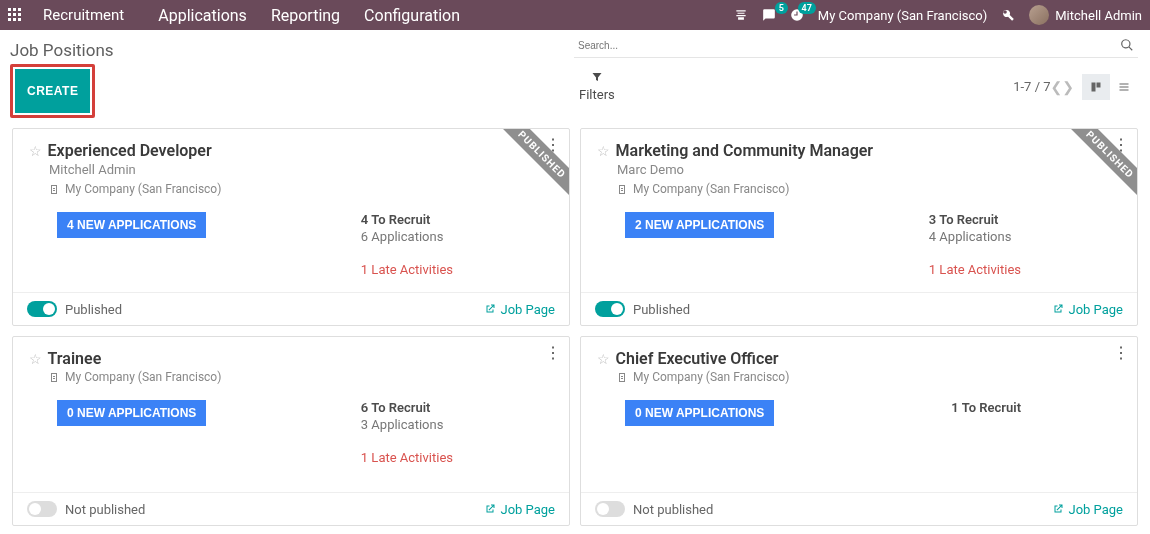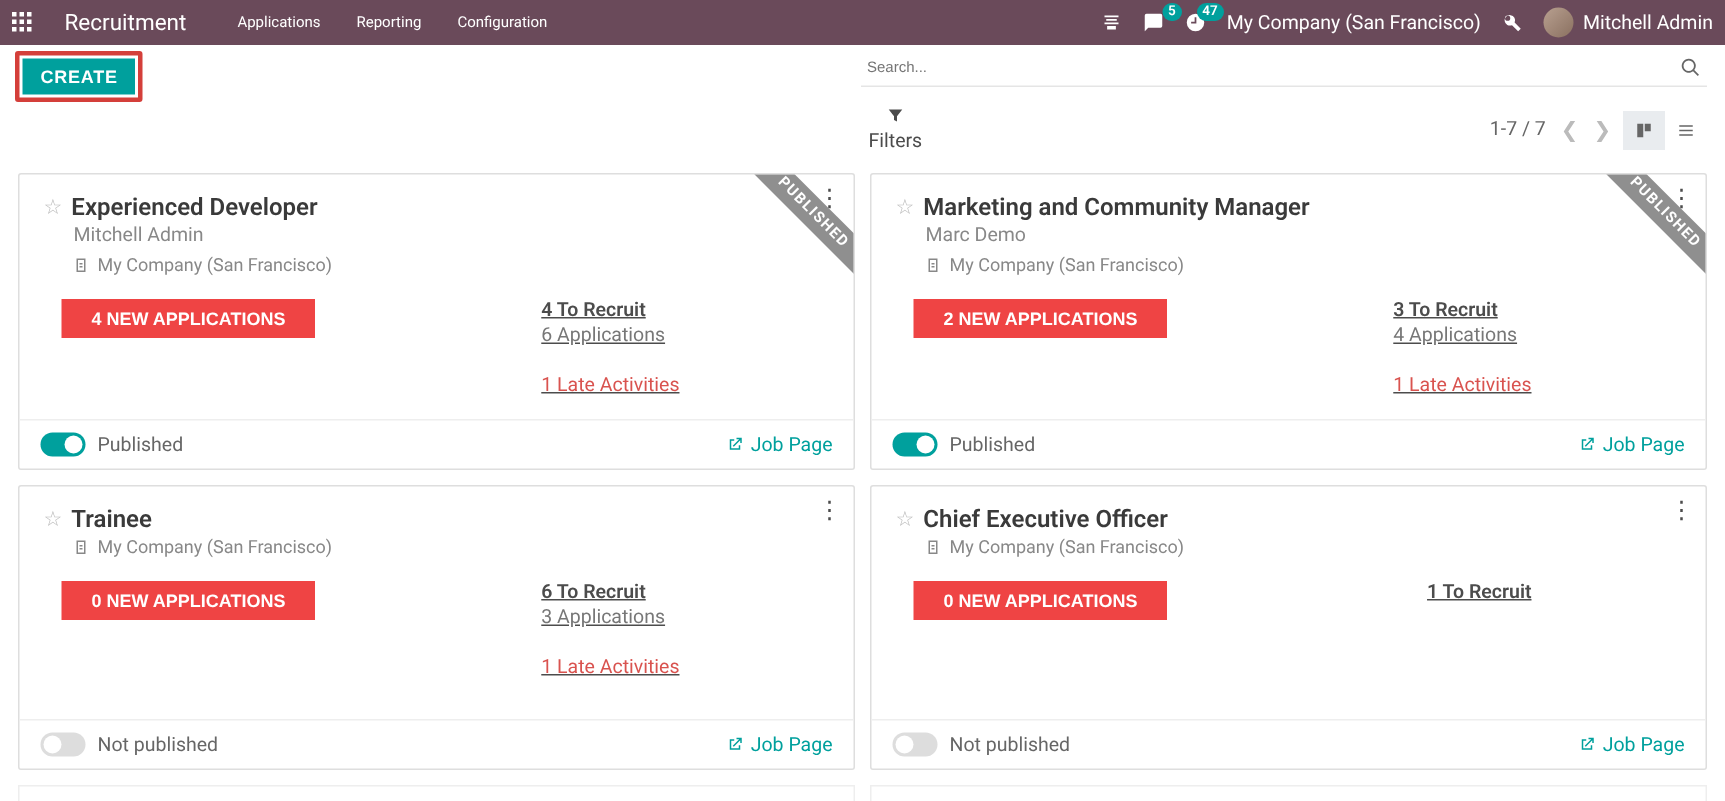--- a/index.html
+++ b/index.html
@@ -3,63 +3,63 @@
 <meta charset="utf-8">
 <style>
   * { box-sizing: border-box; margin: 0; padding: 0; }
   body { font-family: -apple-system, BlinkMacSystemFont, "Segoe UI", Roboto, Helvetica, Arial, sans-serif; font-size: 13px; color: #4c4c4c; background: #fff; width: 1150px; }
   
   .navbar { background: #6a4a5a; height: 30px; display: flex; align-items: center; color: #fff; padding: 0 8px; }
   .navbar .left { display: flex; align-items: center; gap: 16px; }
   .navbar .apps-icon { width: 15px; height: 15px; display: grid; grid-template-columns: repeat(3, 3px); grid-template-rows: repeat(3, 3px); gap: 2px; margin-right: 4px; cursor: pointer; }
   .navbar .apps-icon span { background: #fff; width: 3px; height: 3px; }
   .navbar .brand { font-size: 15px; font-weight: 400; }
-  .navbar .menu { display: flex; gap: 24px; margin-left: 18px; font-size: 10px; }
+  .navbar .menu { display: flex; gap: 24px; margin-left: 18px; font-size: 16px; }
   .navbar .menu a { color: #fff; text-decoration: none; cursor: pointer; }
   .navbar .spacer { flex: 1; }
   .navbar .right { display: flex; align-items: center; gap: 14px; font-size: 13px; }
   .navbar .right .iconbtn { position: relative; cursor: pointer; color: #fff; display: flex; align-items: center; }
   .navbar .right .badge { position: absolute; top: -6px; right: -12px; background: #00a09d; color: #fff; font-size: 9px; padding: 1px 4px; border-radius: 8px; font-weight: 600; }
   .navbar .avatar { width: 20px; height: 20px; border-radius: 50%; background: linear-gradient(135deg,#b8a090,#8a7060); display: inline-block; }
   
   .controlrow { display: flex; align-items: flex-start; padding: 4px 12px 0 10px; }
   .controlrow .left { width: 50%; }
   .controlrow .right { width: 50%; }
   .breadcrumb { font-size: 17px; color: #5f5f5f; padding: 6px 0 4px 0; }
   .create-wrap { display: inline-block; border: 3px solid #d43f3a; border-radius: 2px; padding: 2px; }
-  .btn-create { background: #00a09d; color: #fff; border: none; padding: 5px 12px; font-size: 12px; font-weight: 600; letter-spacing: 0.5px; cursor: pointer; }
+  .btn-create { background: #00a09d; color: #fff; border: none; padding: 15px 12px; font-size: 12px; font-weight: 600; letter-spacing: 0.5px; cursor: pointer; }
   .searchrow { position: relative; }
   .searchrow input { width: 100%; border: none; border-bottom: 1px solid #e5e5e5; padding: 6px 28px 6px 4px; font-size: 10px; outline: none; background: transparent; }
   .searchrow .search-icon { position: absolute; right: 4px; top: 4px; color: #666; cursor: pointer; }
   .filterbar { display: flex; align-items: center; gap: 8px; margin-top: 10px; font-size: 13px; color: #4c4c4c; }
   .filterbar .grp { display: flex; align-items: center; gap: 4px; cursor: pointer; padding: 3px 5px; flex-direction: column; }
   .filterbar .hl { border: 3px solid #d43f3a; border-radius: 2px; display: flex; gap: 14px; padding: 2px 8px; }
   .filterbar .spacer { flex: 1; }
-  .paginator { display: flex; align-items: center; gap: 10px; color: #666; }
+  .paginator { display: flex; align-items: flex-start; color: #666; }
   .paginator .pg-btn { color: #bbb; cursor: pointer; font-size: 14px; }
   .viewswitch { display: flex; }
   .viewswitch .vbtn { width: 28px; height: 26px; display: flex; align-items: center; justify-content: center; cursor: pointer; color: #666; }
   .viewswitch .vbtn.active { background: #e9ecef; }
   
   .board { display: grid; grid-template-columns: 1fr 1fr; gap: 10px; padding: 10px 12px; background: #fff; height: 434px; overflow-y: auto; }
   .board::-webkit-scrollbar { width: 14px; }
   .board::-webkit-scrollbar-thumb { background: #c9c9c9; border-radius: 3px; }
   .card { border: 1px solid #dedede; border-radius: 2px; background: #fff; position: relative; display: flex; flex-direction: column; }
   .card .ribbon { position: absolute; top: 0; right: 0; width: 72px; height: 72px; overflow: hidden; pointer-events: none; }
   .card .ribbon span { position: absolute; display: block; width: 110px; padding: 4px 0; background: #8f8f8f; color: #fff; font-size: 10px; font-weight: 700; letter-spacing: 1px; text-align: center; transform: rotate(45deg); top: 16px; right: -28px; }
   .card .menu-dots { position: absolute; top: 8px; right: 8px; cursor: pointer; font-size: 16px; color: #4c4c4c; line-height: 1; }
   .card .top { padding: 12px 16px 10px 16px; }
   .card .titleline { display: flex; align-items: center; gap: 6px; }
   .card .star { color: #bbb; cursor: pointer; font-size: 14px; }
   .card h3 { font-size: 16px; font-weight: 600; color: #3a3a3a; }
   .card .sub { color: #888; font-size: 13px; margin-left: 20px; line-height: 1.5; }
   .card .company { color: #888; font-size: 12px; margin-left: 20px; display: flex; align-items: center; gap: 4px; margin-top: 2px; }
   .card .metrics { display: flex; padding: 0 16px 10px 16px; gap: 40px; }
-  .btn-app { background: #ef4444; color: #fff; border: none; padding: 6px 20px; font-size: 12px; font-weight: 600; cursor: pointer; margin-top: 6px; margin-left: 12px; align-self: flex-start; }
-  .card .stats { margin-top: 6px; font-size: 13px; text-decoration: underline; }
+  .btn-app { background: #3b82f6; color: #fff; border: none; padding: 6px 10px; font-size: 12px; font-weight: 600; cursor: pointer; margin-top: 6px; margin-left: 28px; align-self: flex-start; }
+  .card .stats { margin-top: 6px; font-size: 13px; }
   .card .stats .stat { color: #4c4c4c; font-weight: 600; }
   .card .stats .statmuted { color: #777; margin-top: 2px; }
   .card .stats .statred { color: #d9534f; margin-top: 18px; }
   .card .footer { border-top: 1px solid #eee; display: flex; align-items: center; padding: 8px 14px; margin-top: auto; }
   .toggle { width: 30px; height: 16px; border-radius: 10px; position: relative; cursor: pointer; }
   .toggle.on { background: #00a09d; }
   .toggle.off { background: #ddd; }
   .toggle .knob { position: absolute; width: 12px; height: 12px; background: #fff; border-radius: 50%; top: 2px; }
   .toggle.on .knob { right: 2px; }
   .toggle.off .knob { left: 2px; }
@@ -120,20 +120,21 @@
     </div>
     <div class="iconbtn" style="gap:6px;">
       <span class="avatar"></span>
       <span>Mitchell Admin</span>
     </div>
   </div>
 </div>
 
 <div class="controlrow">
   <div class="left">
+    <div class="breadcrumb">Job Positions</div>
     <div class="create-wrap">
       <button class="btn-create">CREATE</button>
     </div>
   </div>
   <div class="right">
     <div class="searchrow">
       <input type="text" placeholder="Search..." style="">
       <span class="search-icon">
         <svg class="icon" viewBox="0 0 24 24">
             <path d="M10 2a8 8 0 1 0 4.9 14.3l5.4 5.4 1.4-1.4-5.4-5.4A8 8 0 0 0 10 2zm0 2a6 6 0 1 1-6 6 6 6 0 0 1 6-6z"></path>

